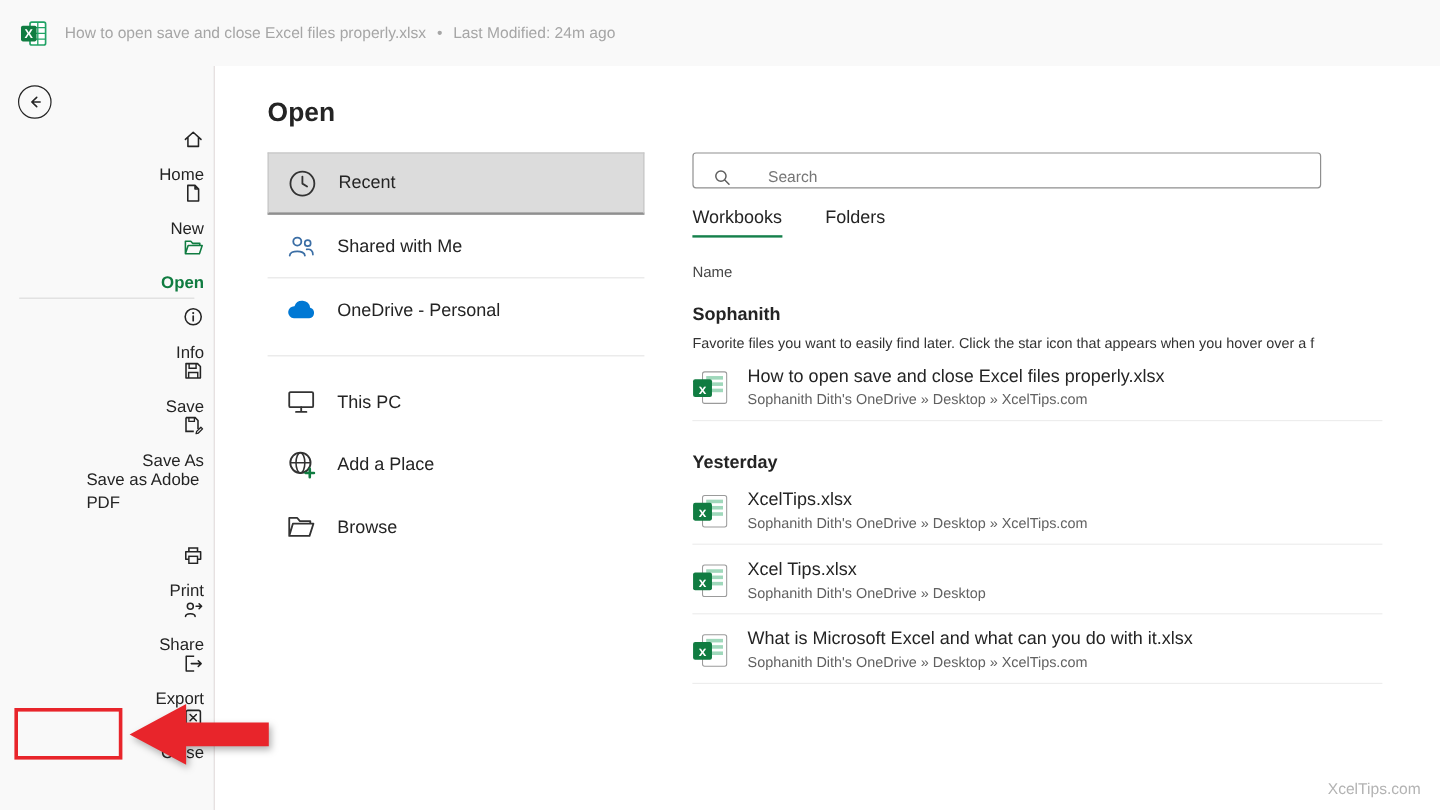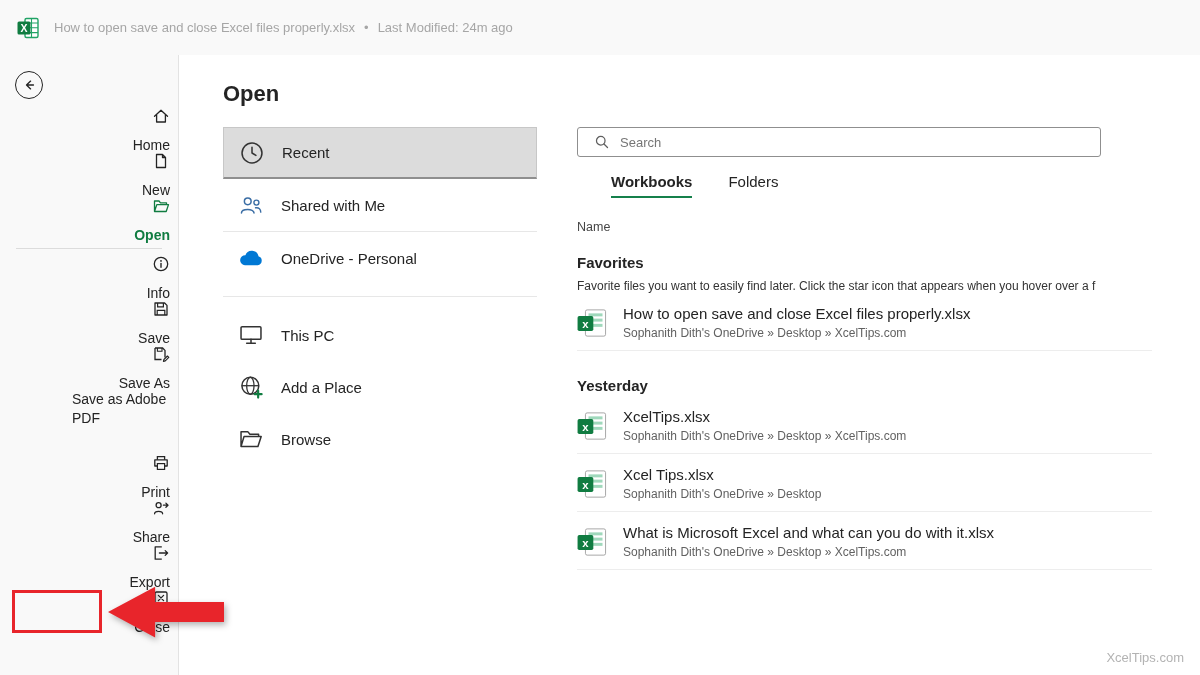--- a/index.html
+++ b/index.html
@@ -38,28 +38,28 @@
 
   .locations{width:314px;flex:0 0 auto;}
   .loc-item{display:flex;align-items:center;gap:16px;height:52px;padding:0 14px;font-size:15px;
             cursor:pointer;box-sizing:border-box;color:#242424;}
   .loc-item .licn{width:28px;height:28px;flex:0 0 auto;display:flex;align-items:center;justify-content:center;color:#333;}
   .loc-item.selected{background:#dcdcdc;border:1px solid #c7c7c7;border-bottom:2px solid #8f8f8f;}
   .loc-sep{border-top:1px solid #e7e7e7;}
   .loc-group-gap{border-top:1px solid #e7e7e7;margin:12px 0;}
 
   .files{flex:1;min-width:0;padding-left:40px;padding-right:48px;}
-  .searchbox{display:flex;align-items:center;height:30px;max-width:524px;border:1px solid #8f8f8f;
-             border-radius:3px;background:#fff;padding-left:16px;gap:8px;box-sizing:border-box;}
+  .searchbox{display:flex;align-items:flex-end;height:30px;max-width:524px;border:1px solid #8f8f8f;
+             border-radius:3px;background:#fff;padding-left:16px;gap:28px;box-sizing:border-box;}
   .searchbox input{border:none;outline:none;flex:1;font-size:13px;font-family:inherit;color:#242424;background:transparent;}
   .searchbox input::placeholder{color:#767676;}
   .sicn{color:#5f5f5f;flex:0 0 auto;}
   .tabs{display:flex;gap:36px;margin-top:16px;font-size:15px;}
   .tab{padding-bottom:6px;cursor:pointer;}
-  .tab.active{font-weight:700;border-bottom:2.5px solid #15804b;margin-left:34px;}
+  .tab.active{font-weight:400;border-bottom:2.5px solid #15804b;}
   .name-hdr{margin-top:22px;font-size:12.5px;color:#464646;cursor:pointer;}
   .fav-title{margin-top:20px;font-size:15px;font-weight:700;}
   .fav-desc{margin-top:8px;font-size:12px;color:#333;white-space:nowrap;overflow:hidden;}
   .grp-title{font-size:15px;font-weight:700;}
   .grp-today{margin-top:18px;margin-bottom:2px;}
   .grp-yesterday{margin-top:26px;margin-bottom:2px;}
   .file-row{display:flex;align-items:center;gap:16px;padding:12px 0 10px;border-bottom:1px solid #ededed;cursor:pointer;}
   .file-icn{flex:0 0 auto;}
   .file-name{font-size:15px;}
   .file-path{font-size:12px;color:#616161;margin-top:4px;}
@@ -344,21 +344,21 @@
             <input type="text" placeholder="Search" style="">
           </div>
 
           <div class="tabs">
             <div class="tab active">Workbooks</div>
             <div class="tab">Folders</div>
           </div>
 
           <div class="name-hdr">Name</div>
 
-          <div class="fav-title">Favorites</div>
+          <div class="fav-title">Sophanith</div>
           <div class="fav-desc">Favorite files you want to easily find later. Click the star icon that appears when you hover over a f</div>
 
           <div class="file-row">
             <svg class="file-icn" width="30" height="28">
                 <use href="#i-xlsx"></use>
               </svg>
             <div>
               <div class="file-name">How to open save and close Excel files properly.xlsx</div>
               <div class="file-path">Sophanith Dith's OneDrive » Desktop » XcelTips.com</div>
             </div>

